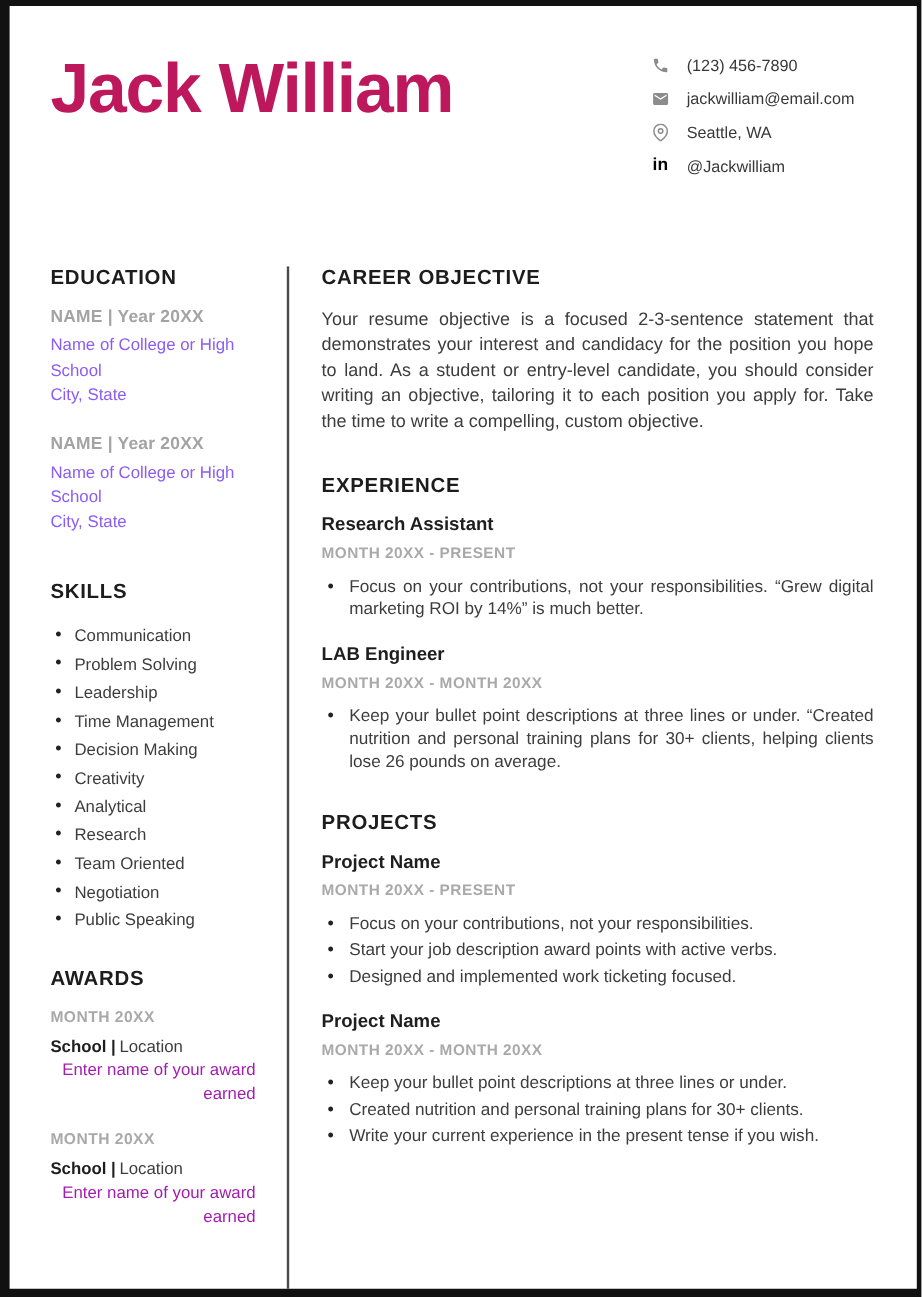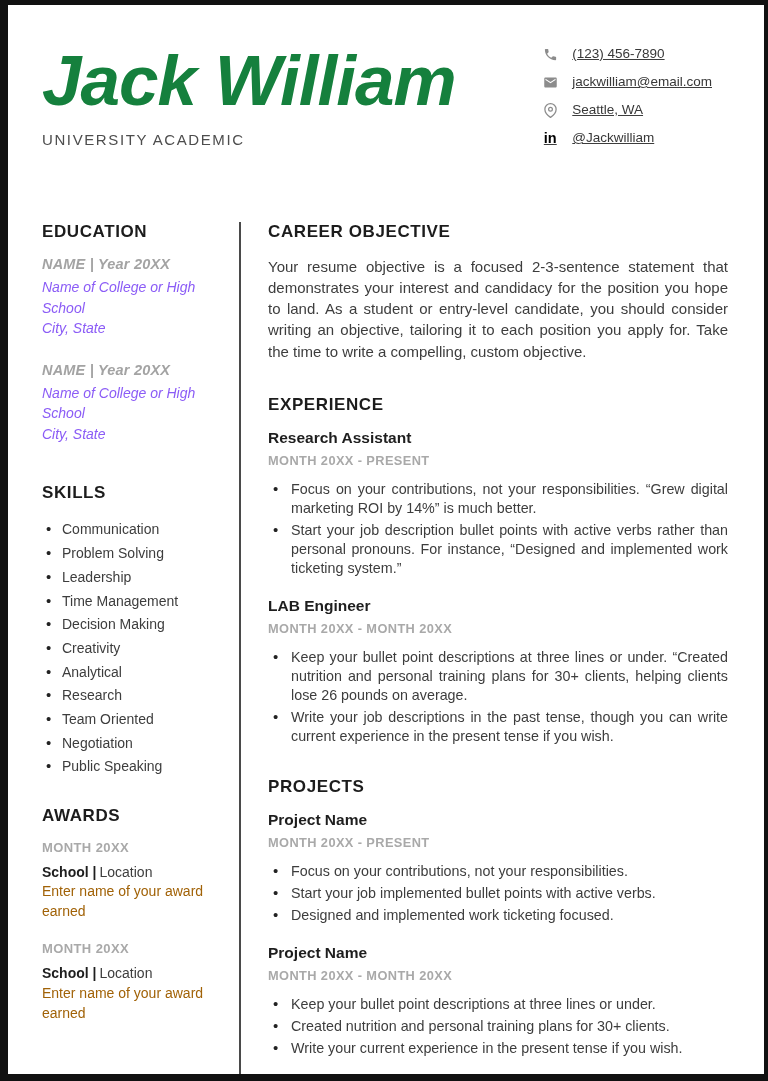--- a/index.html
+++ b/index.html
@@ -19,40 +19,38 @@
   }
 
   
   .header {
     display: flex;
     justify-content: space-between;
     padding: 38px 52px 0 34px;
     height: 177px;
   }
   .name {
-    font-size: 71px;
+    font-size: 58px;
     font-weight: 800;
     line-height: 1.06;
-    color: #15803d;
+    color: #be185d;
     letter-spacing: -1px;
-    font-style: italic;
   }
   .subtitle {
     margin-top: 13px;
     font-size: 15px;
     letter-spacing: 1.6px;
     color: #4d4d4d;
   }
   .contact { padding-top: 3px; }
   .contact-row {
     display: flex;
-    align-items: flex-start;
+    align-items: center;
     margin-bottom: 11px;
     height: 17px;
-    text-decoration: underline;
   }
   .contact-icon {
     width: 16px;
     height: 16px;
     margin-right: 14px;
     display: inline-flex;
     align-items: center;
     justify-content: center;
     flex: 0 0 16px;
   }
@@ -90,21 +88,21 @@
 
   .section-heading {
     font-size: 17px;
     font-weight: 800;
     letter-spacing: 0.6px;
     color: #1c1c1c;
     margin-bottom: 14px;
   }
 
   
-  .edu-entry { margin-bottom: 23px; font-style: italic; }
+  .edu-entry { margin-bottom: 23px; }
   .meta-line {
     font-size: 14.5px;
     font-weight: bold;
     color: #a3a3a3;
     margin-bottom: 5px;
     letter-spacing: 0.2px;
   }
   .side-text { font-size: 14px; line-height: 1.47; color: #8b5cf6; }
 
   .skills-section { margin-top: 39px; }
@@ -131,21 +129,21 @@
   .award-date {
     font-size: 13px;
     font-weight: bold;
     color: #a9a9a9;
     letter-spacing: 0.4px;
     margin-bottom: 8px;
   }
   .award-school { font-size: 14px; color: #3d3d3d; line-height: 1.42; }
   .award-school .bold { font-weight: bold; color: #1e1e1e; }
   .award-school .loc { margin-left: 3px; }
-  .award-desc { font-size: 14px; line-height: 1.42; color: #a16207; }
+  .award-desc { font-size: 14px; line-height: 1.42; color: #a21caf; text-align: right; }
 
   
   .objective-body {
     font-size: 15px;
     line-height: 1.41;
     color: #3d3d3d;
     text-align: justify;
   }
   .experience-section { margin-top: 33px; }
   .projects-section { margin-top: 31px; }
@@ -184,21 +182,20 @@
   }
 </style>
 </head>
 <body>
 
 <div class="page">
 
   <div class="header">
     <div>
       <div class="name">Jack William</div>
-      <div class="subtitle">UNIVERSITY ACADEMIC</div>
     </div>
 
     <div class="contact">
       <div class="contact-row">
         <span class="contact-icon">
           <svg viewBox="0 0 24 24" fill="#8c8c8c">
               <path d="M6.62 10.79c1.44 2.83 3.76 5.14 6.59 6.59l2.2-2.2c.27-.27.67-.36 1.02-.24 1.12.37 2.33.57 3.57.57.55 0 1 .45 1 1V20c0 .55-.45 1-1 1-9.39 0-17-7.61-17-17 0-.55.45-1 1-1h3.5c.55 0 1 .45 1 1 0 1.25.2 2.45.57 3.57.11.35.03.74-.25 1.02l-2.2 2.2z"></path>
             </svg>
         </span>
         <span class="contact-text">(123) 456-7890</span>
@@ -297,43 +294,41 @@
       </div>
 
       <div class="experience-section">
         <div class="section-heading">EXPERIENCE</div>
 
         <div class="job">
           <div class="job-title" style="margin-top:2px">Research Assistant</div>
           <div class="job-dates">MONTH 20XX - PRESENT</div>
           <ul class="bullet-list">
             <li>Focus on your contributions, not your responsibilities. “Grew digital marketing ROI by 14%” is much better.</li>
-            <li>Start your job description bullet points with active verbs rather than personal pronouns. For instance, “Designed and implemented work ticketing system.”</li>
           </ul>
         </div>
 
         <div class="job">
           <div class="job-title">LAB Engineer</div>
           <div class="job-dates">MONTH 20XX - MONTH 20XX</div>
           <ul class="bullet-list">
             <li>Keep your bullet point descriptions at three lines or under. “Created nutrition and personal training plans for 30+ clients, helping clients lose 26 pounds on average.</li>
-            <li>Write your job descriptions in the past tense, though you can write current experience in the present tense if you wish.</li>
           </ul>
         </div>
       </div>
 
       <div class="projects-section">
         <div class="section-heading">PROJECTS</div>
 
         <div class="job">
           <div class="job-title" style="margin-top:2px">Project Name</div>
           <div class="job-dates">MONTH 20XX - PRESENT</div>
           <ul class="bullet-list">
             <li>Focus on your contributions, not your responsibilities.</li>
-            <li>Start your job implemented bullet points with active verbs.</li>
+            <li>Start your job description award points with active verbs.</li>
             <li>Designed and implemented work ticketing focused.</li>
           </ul>
         </div>
 
         <div class="job">
           <div class="job-title">Project Name</div>
           <div class="job-dates">MONTH 20XX - MONTH 20XX</div>
           <ul class="bullet-list">
             <li>Keep your bullet point descriptions at three lines or under.</li>
             <li>Created nutrition and personal training plans for 30+ clients.</li>

